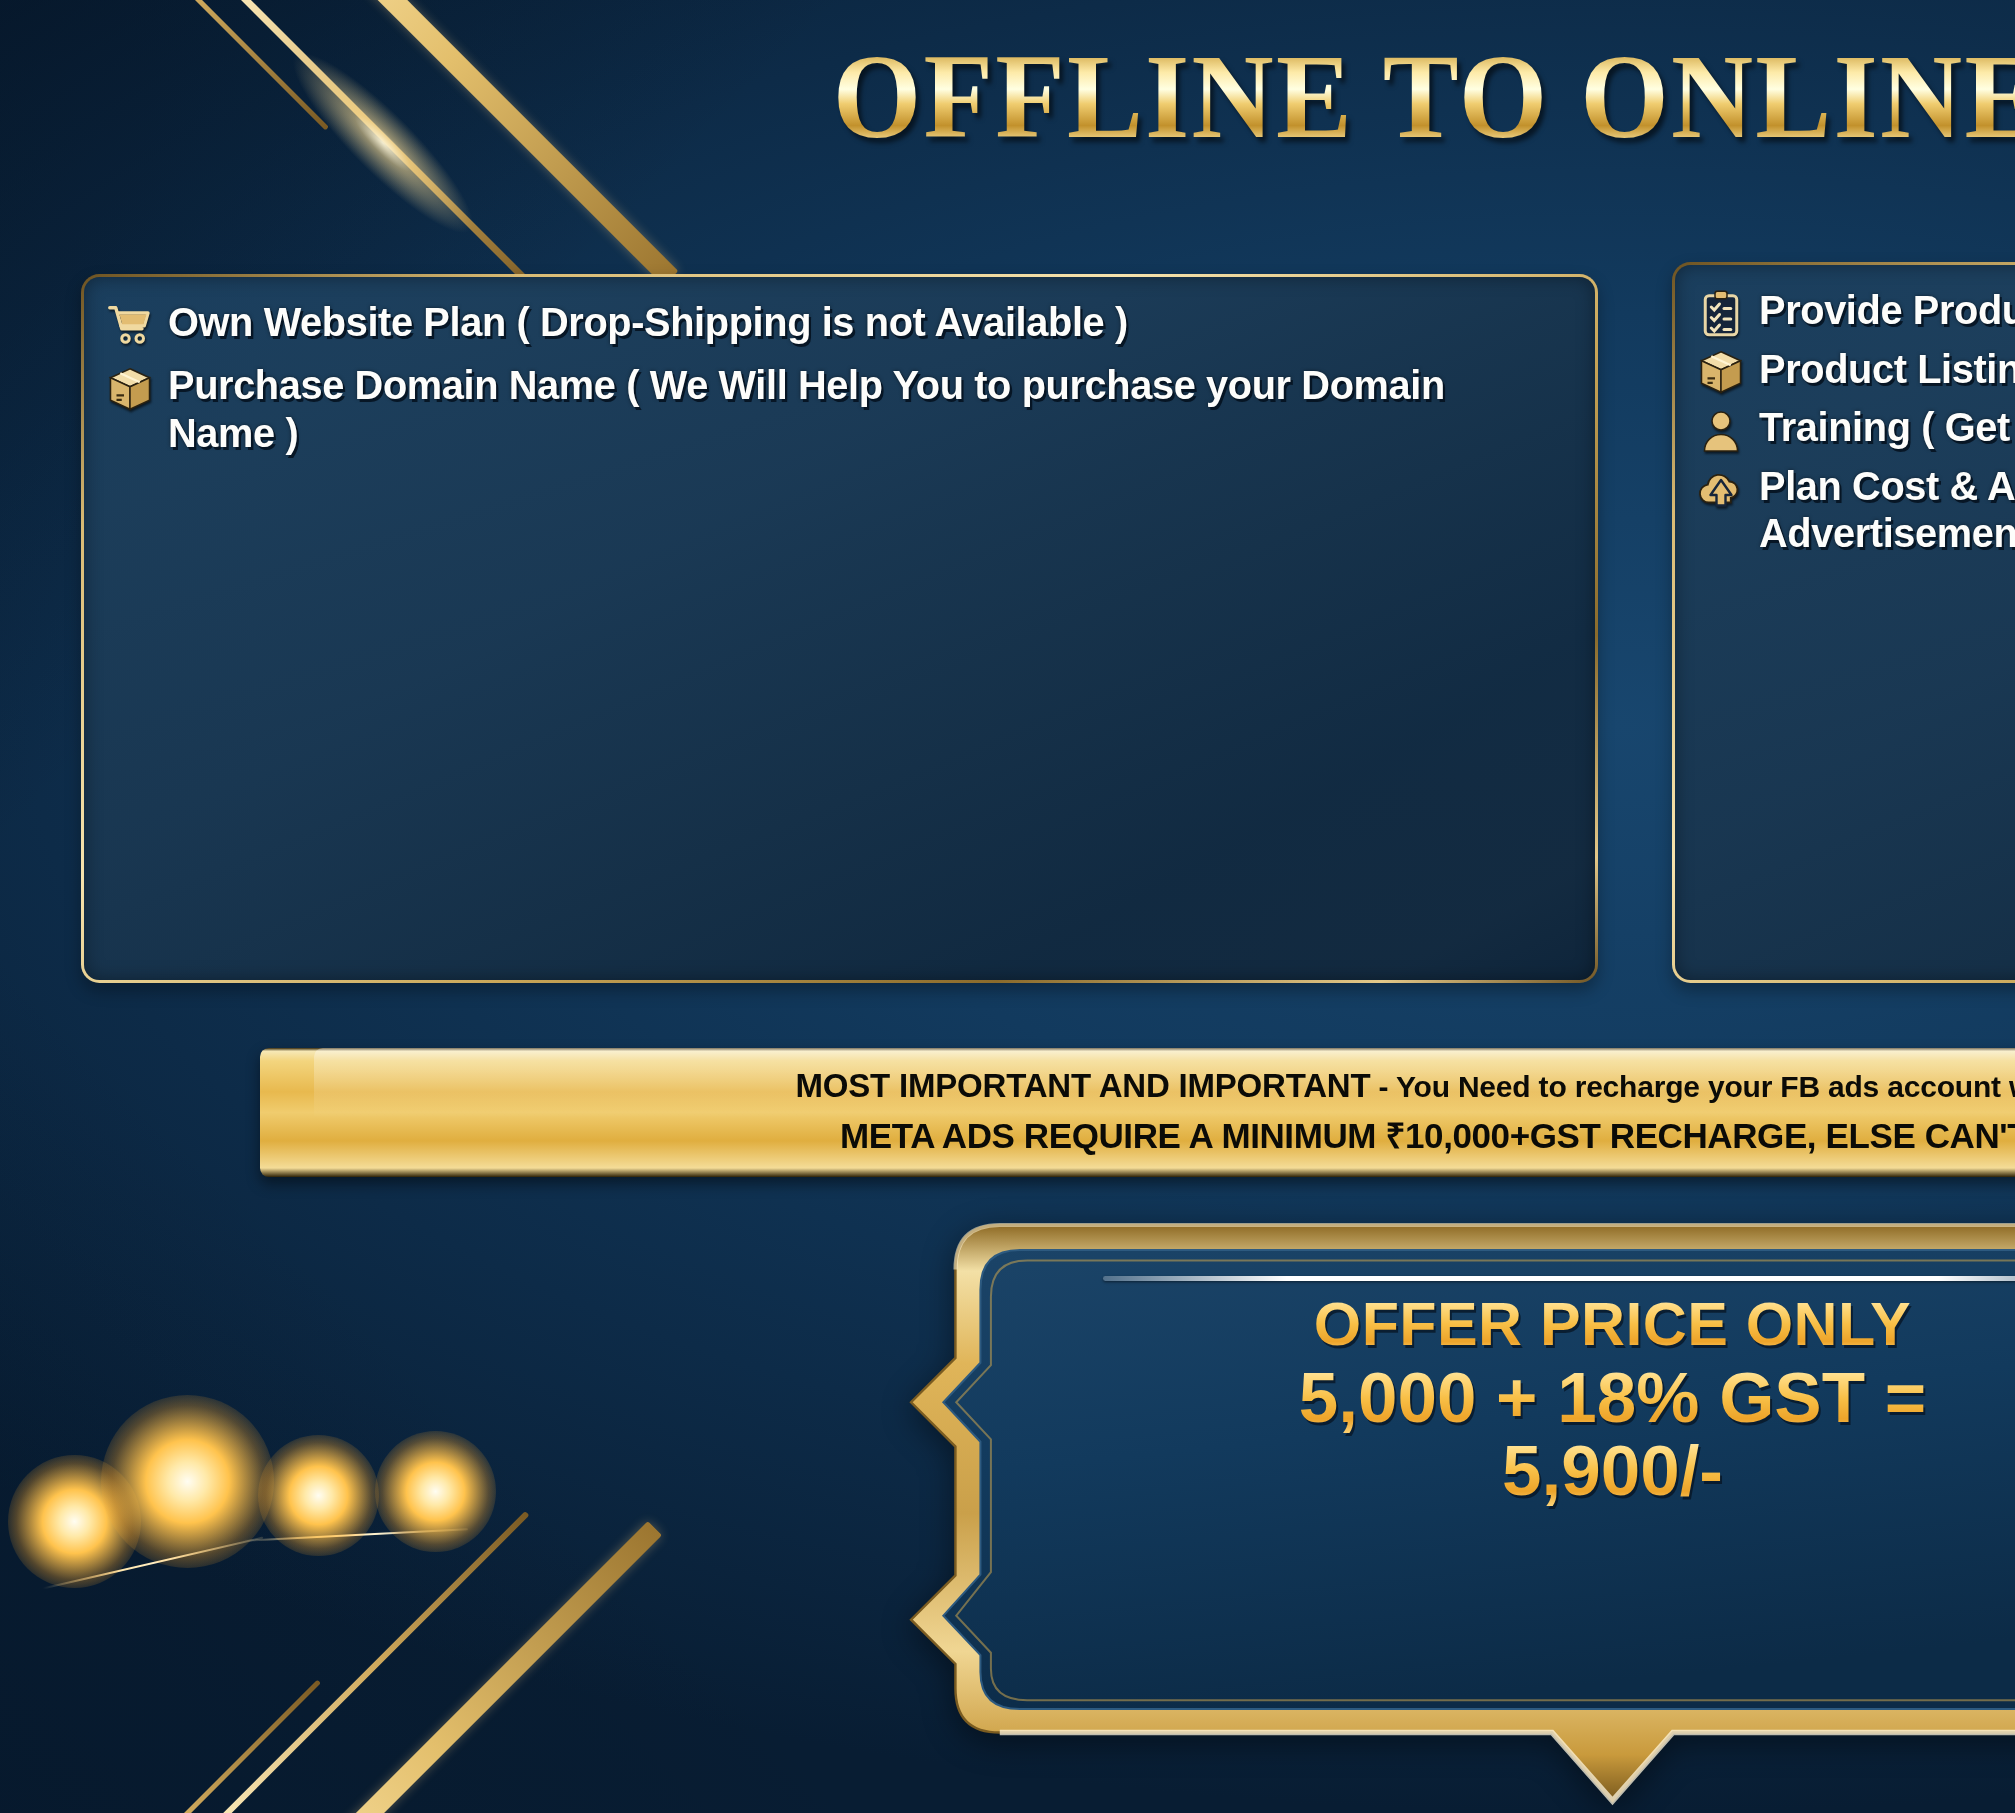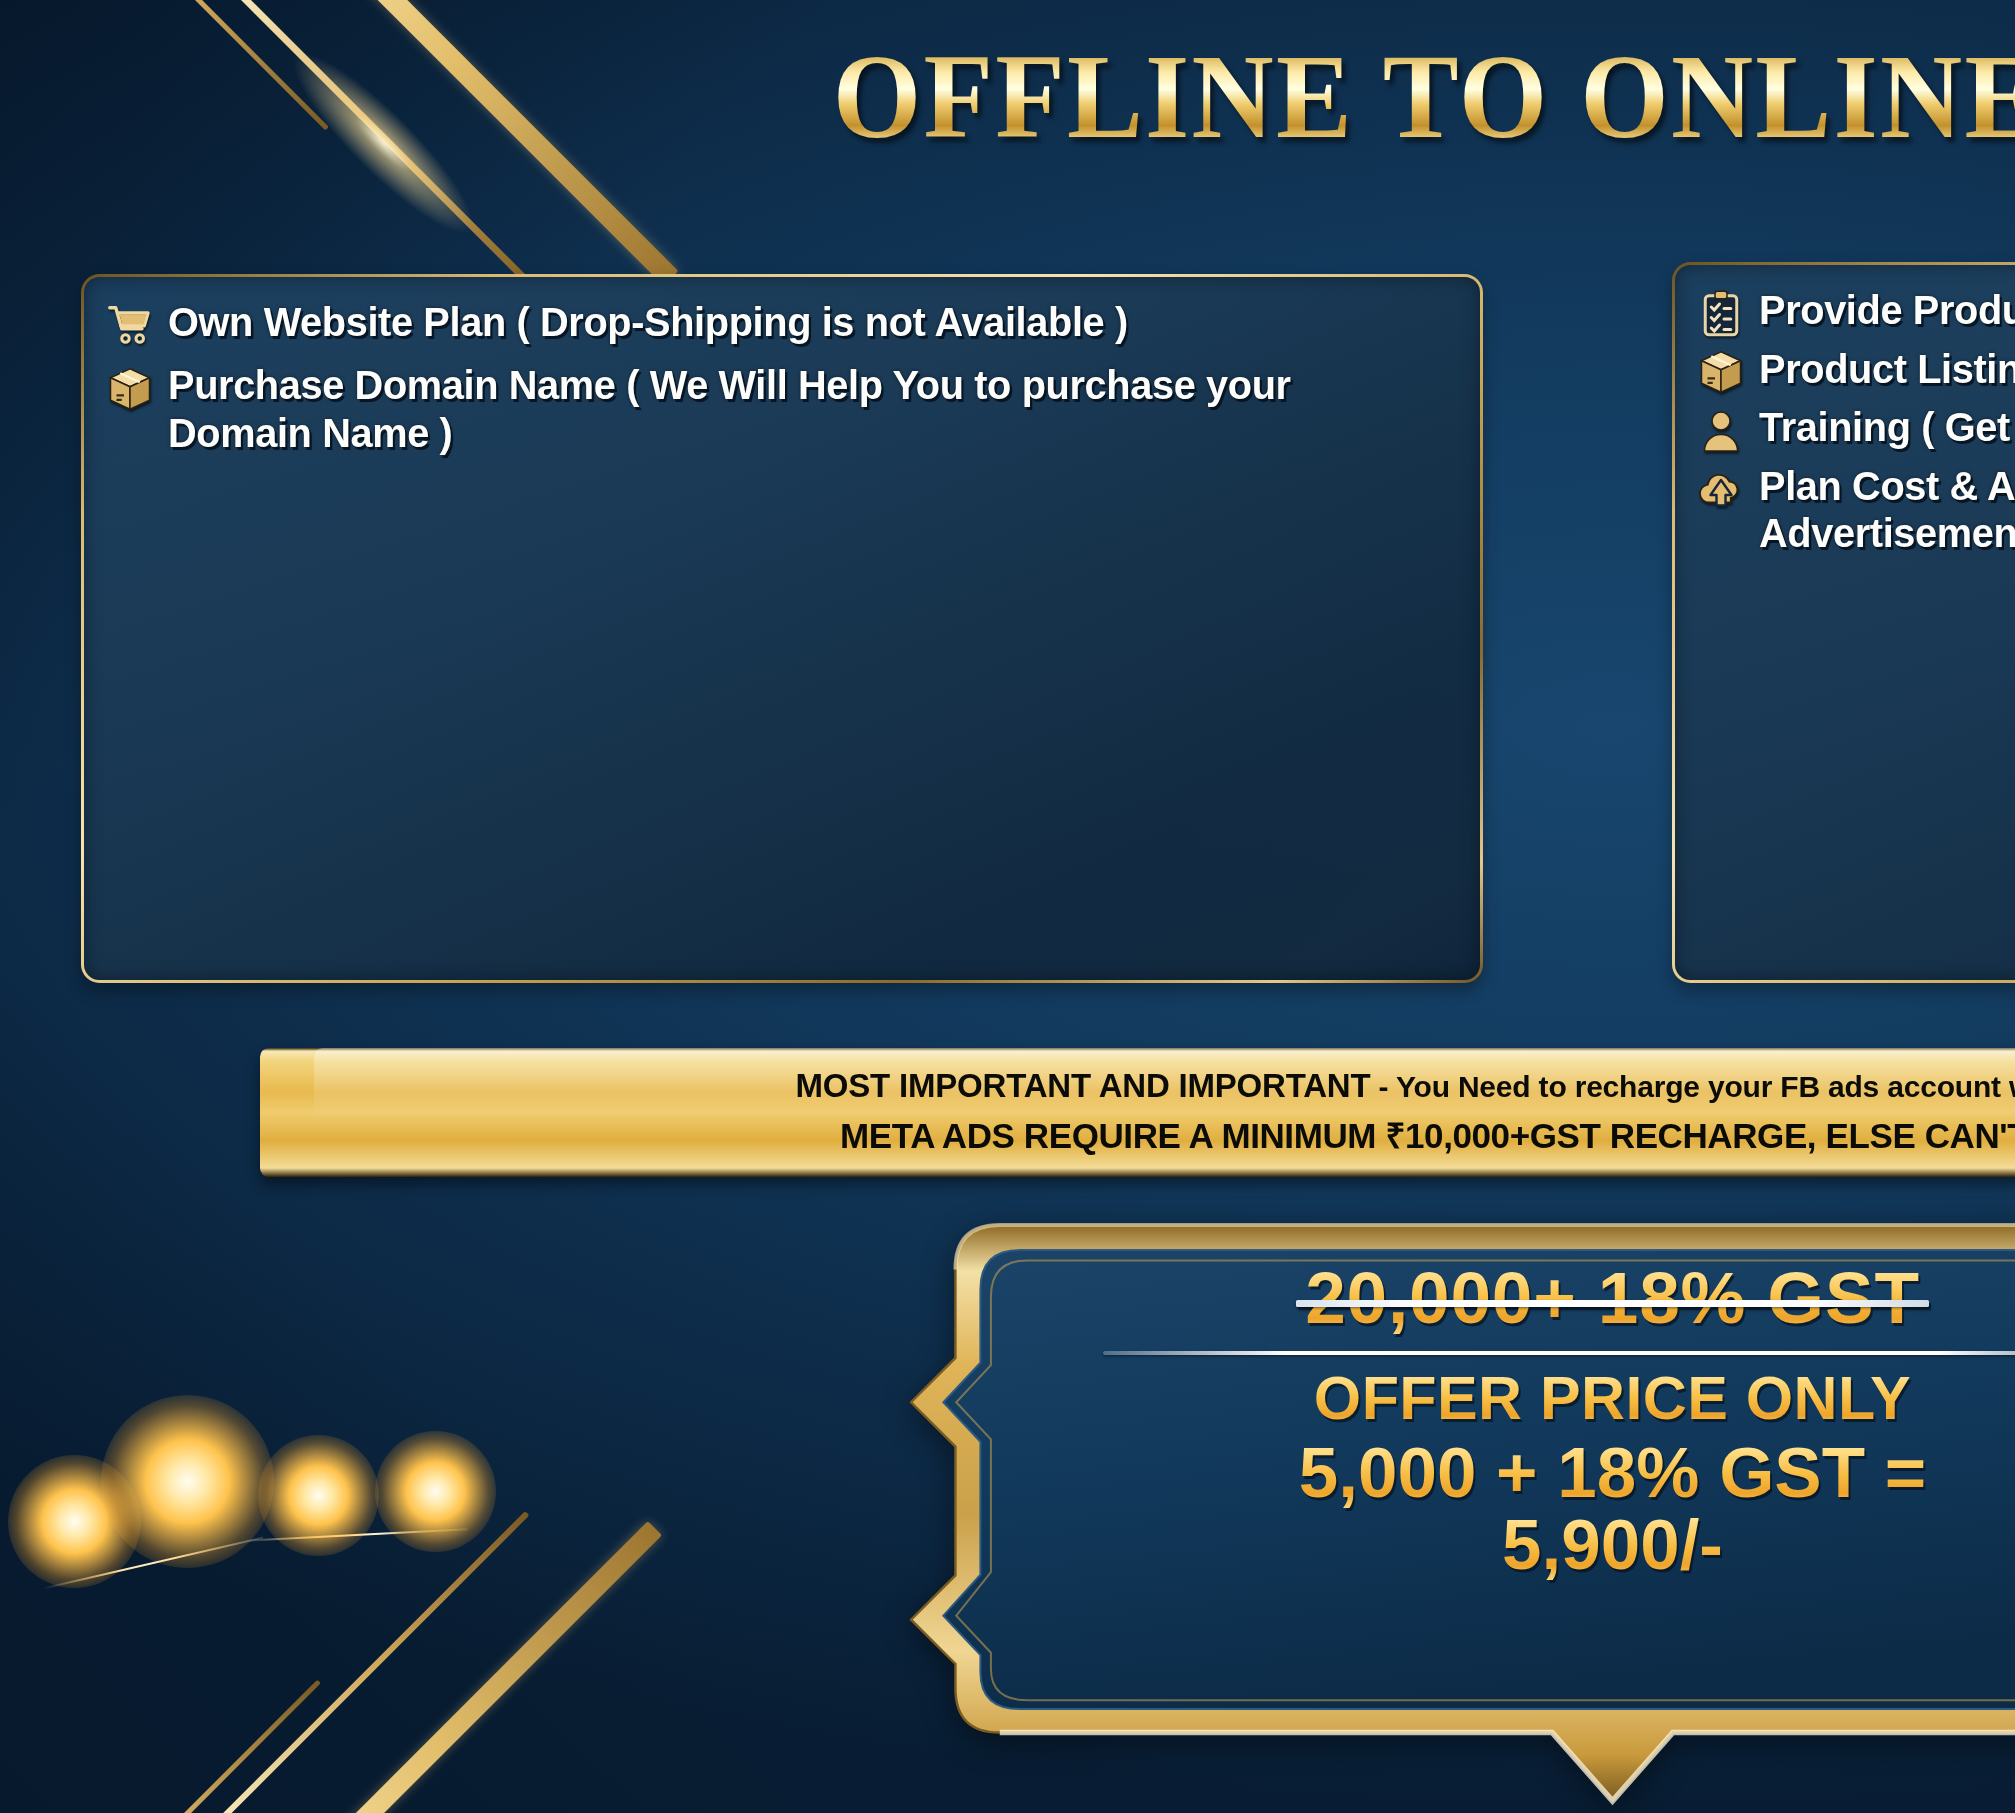--- a/index.html
+++ b/index.html
@@ -53,21 +53,21 @@
     background:
       linear-gradient(160deg, rgba(23,62,97,.96) 0%, rgba(16,48,78,.96) 45%, rgba(11,35,59,.97) 100%) padding-box,
       linear-gradient(150deg,#6d5322 0%,#d9bb74 18%,#f6e3ad 40%,#c9a658 62%,#8a6b2c 80%,#e0c membership) border-box;
     background-image:
       linear-gradient(160deg, rgba(23,62,97,.96) 0%, rgba(16,48,78,.96) 45%, rgba(11,35,59,.97) 100%),
       linear-gradient(150deg,#6d5322 0%,#d9bb74 16%,#f6e3ad 38%,#c9a658 60%,#8a6b2c 78%,#e3c889 92%,#705524 100%);
     background-origin:border-box;
     background-clip:padding-box, border-box;
     box-shadow:0 0 17.7px rgba(0,0,0,.38) inset, 0 7.3px 16px rgba(0,0,0,.30);
   }
-  #panel-left{left:81px;top:274px;width:1402px;height:709px;}
+  #panel-left{left:81px;top:274px;width:1517px;height:709px;}
   #panel-right{left:1672px;top:262px;width:1471px;height:721px;}
   .panel-inner{position:relative;width:100%;height:100%;padding:22px 18.5px 0 22px;}
 
   .bullet{display:flex;align-items:flex-start;gap:13.7px;margin-bottom:5.6px;}
   .bico{flex:0 0 auto;width:48px;height:48px;position:relative;top:2.4px;
         filter:drop-shadow(1.2px 2px 1.2px rgba(0,0,0,.6));}
   .bico svg{width:100%;height:100%;display:block;}
   .btxt{
     font-size:41px;font-weight:bold;color:#fdfdfb;line-height:1.17;
     letter-spacing:-0.4px;
@@ -365,24 +365,20 @@
                  Q 202 92 300 92 Z" fill="url(#ginner)" stroke="#2d5a80" stroke-width="5"></path>
 
         <path d="M 318 118 H 3222 Q 3312 118 3312 208 V 378 L 3398 470 L 3312 562
                  V 892 L 3398 1000 L 3312 1092 V 1132 Q 3312 1210 3222 1210
                  H 318 Q 228 1210 228 1132 V 1092 L 142 1000 L 228 892
                  V 562 L 142 470 L 228 378 V 208 Q 228 118 318 118 Z" fill="none" stroke="#caa44f" stroke-width="5" opacity=".55"></path>
       </svg>
     </div>
 
     <div class="badge-content">
-      <div id="old-price" class="gold-text">
-        <span>20,000+ 18% GST</span>
-        <span id="strike"></span>
-      </div>
       <div id="divider"></div>
       <div id="offer-label" class="gold-text">OFFER PRICE ONLY</div>
       <div id="offer-price" class="gold-text">5,000 + 18% GST =</div>
       <div id="offer-total" class="gold-text">5,900/-</div>
     </div>
   </div>
 
 </div>
 
 

